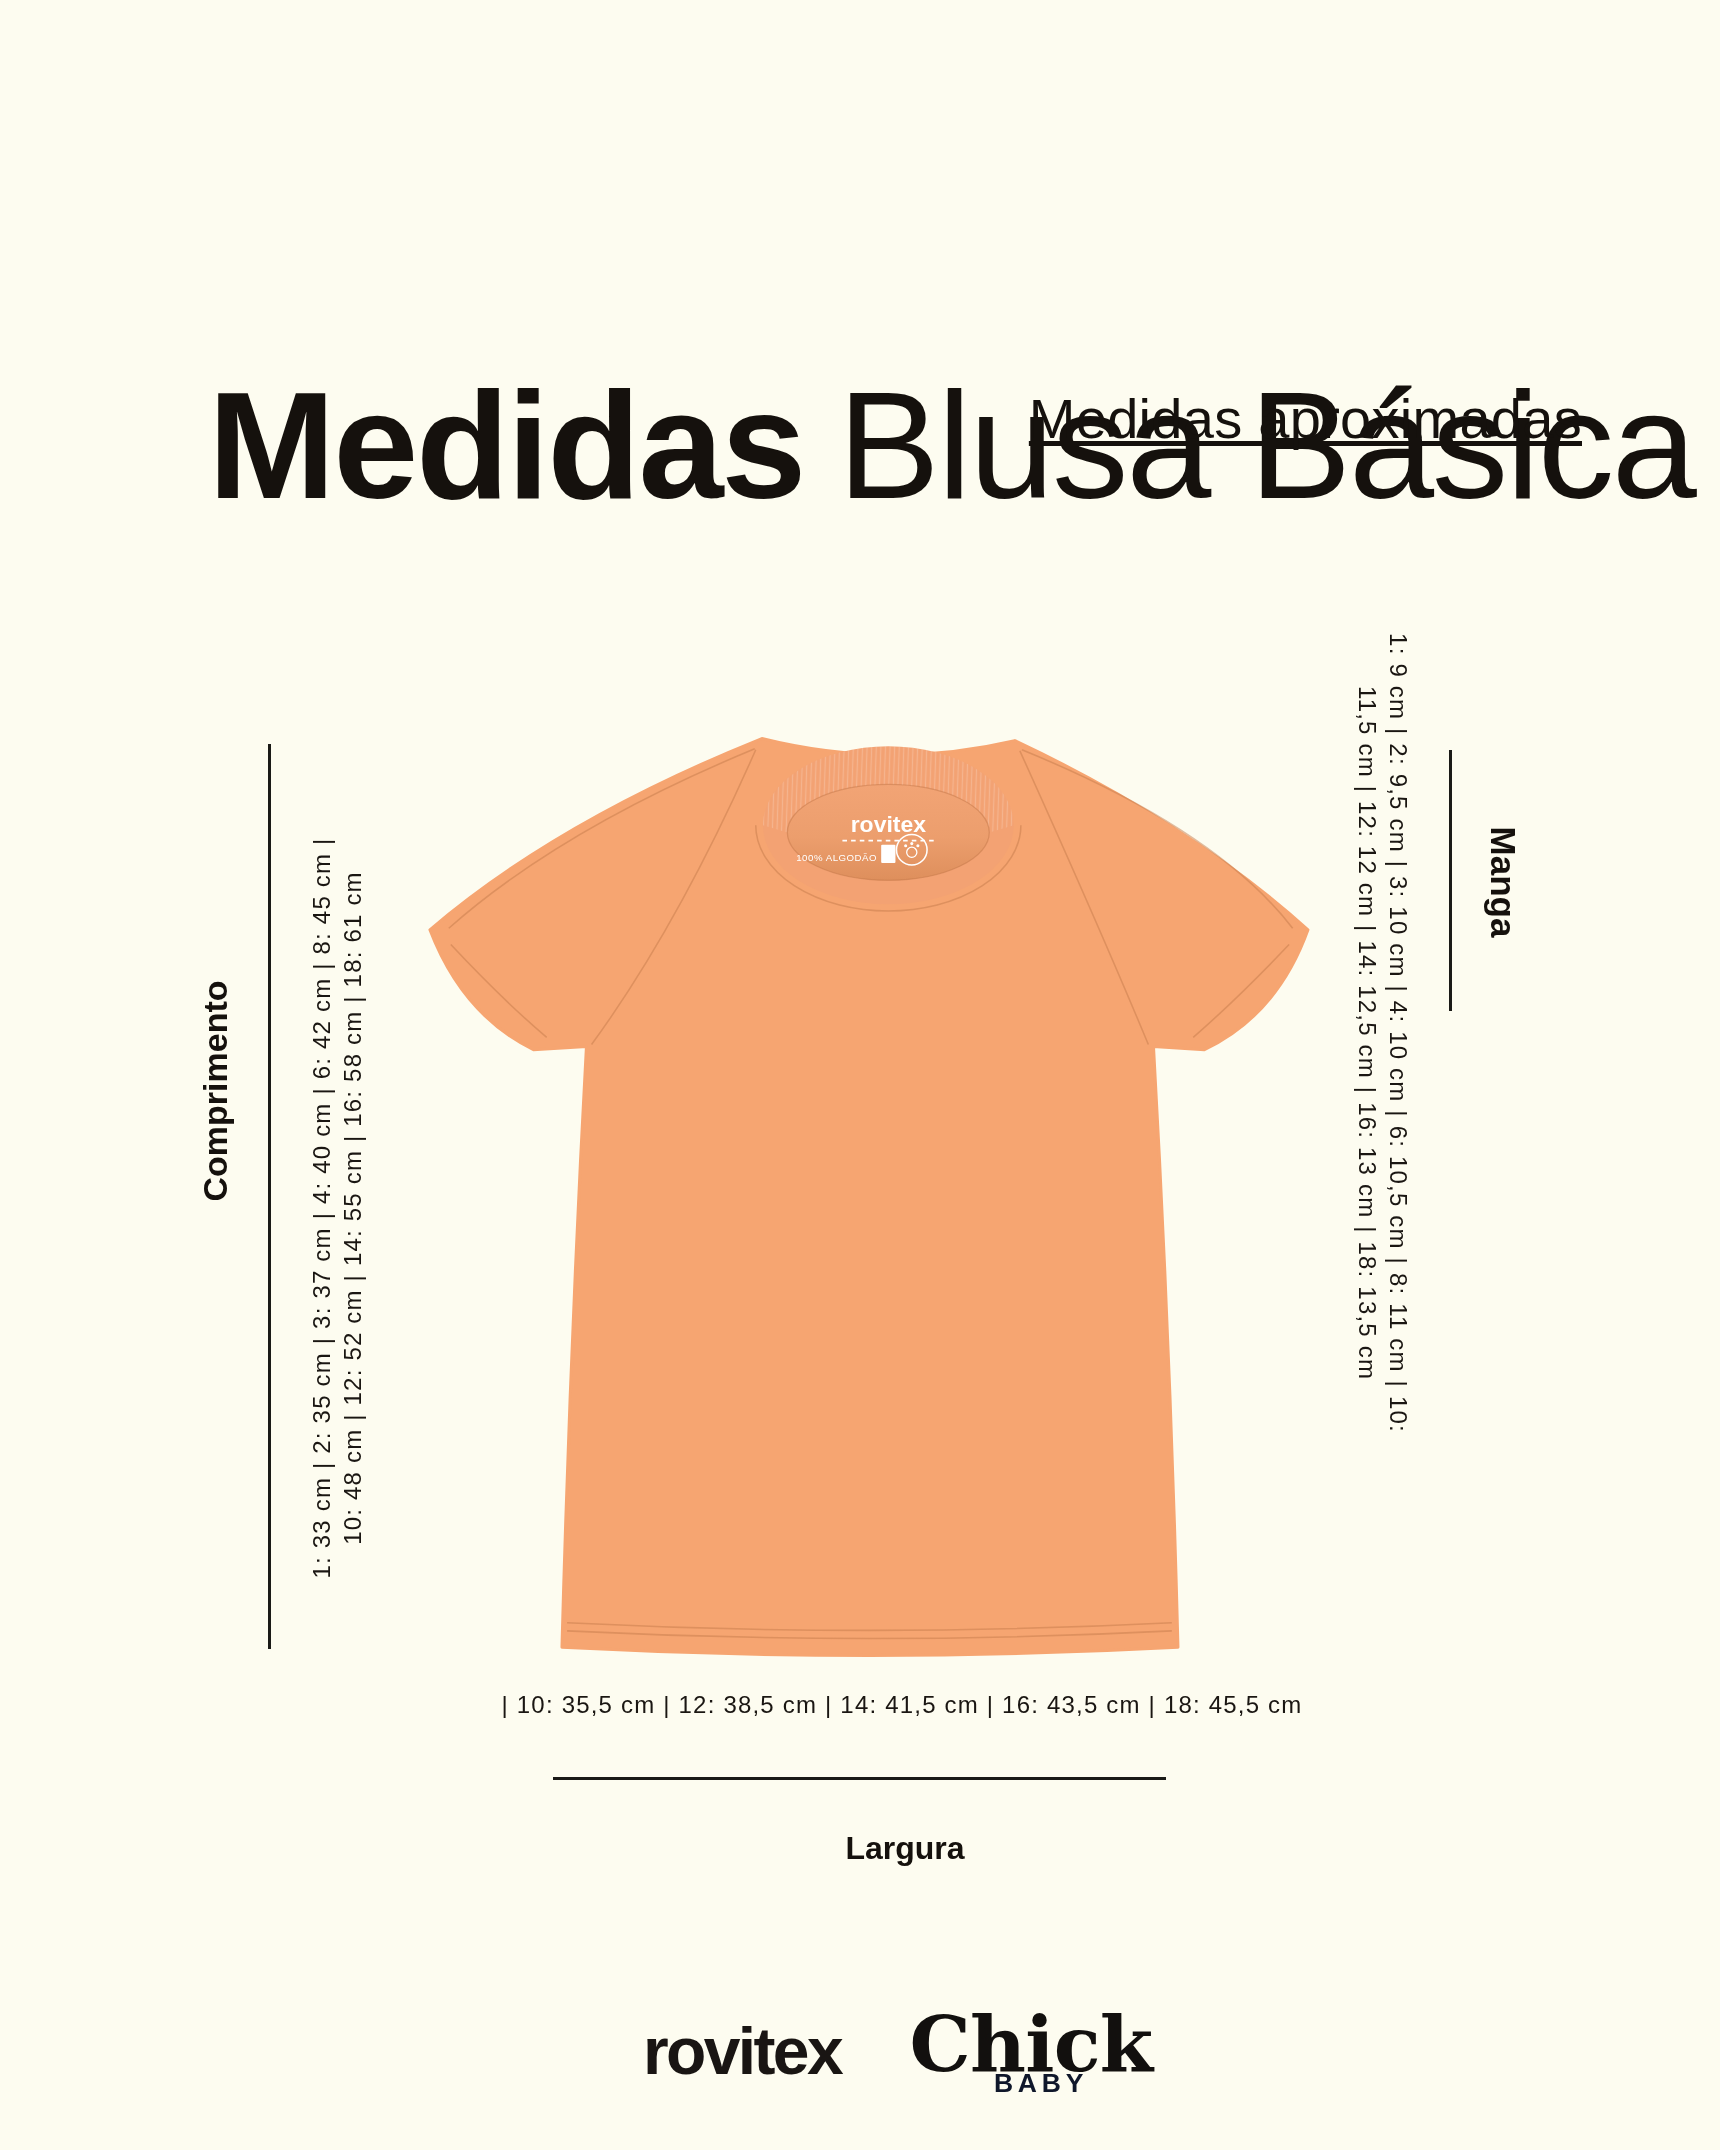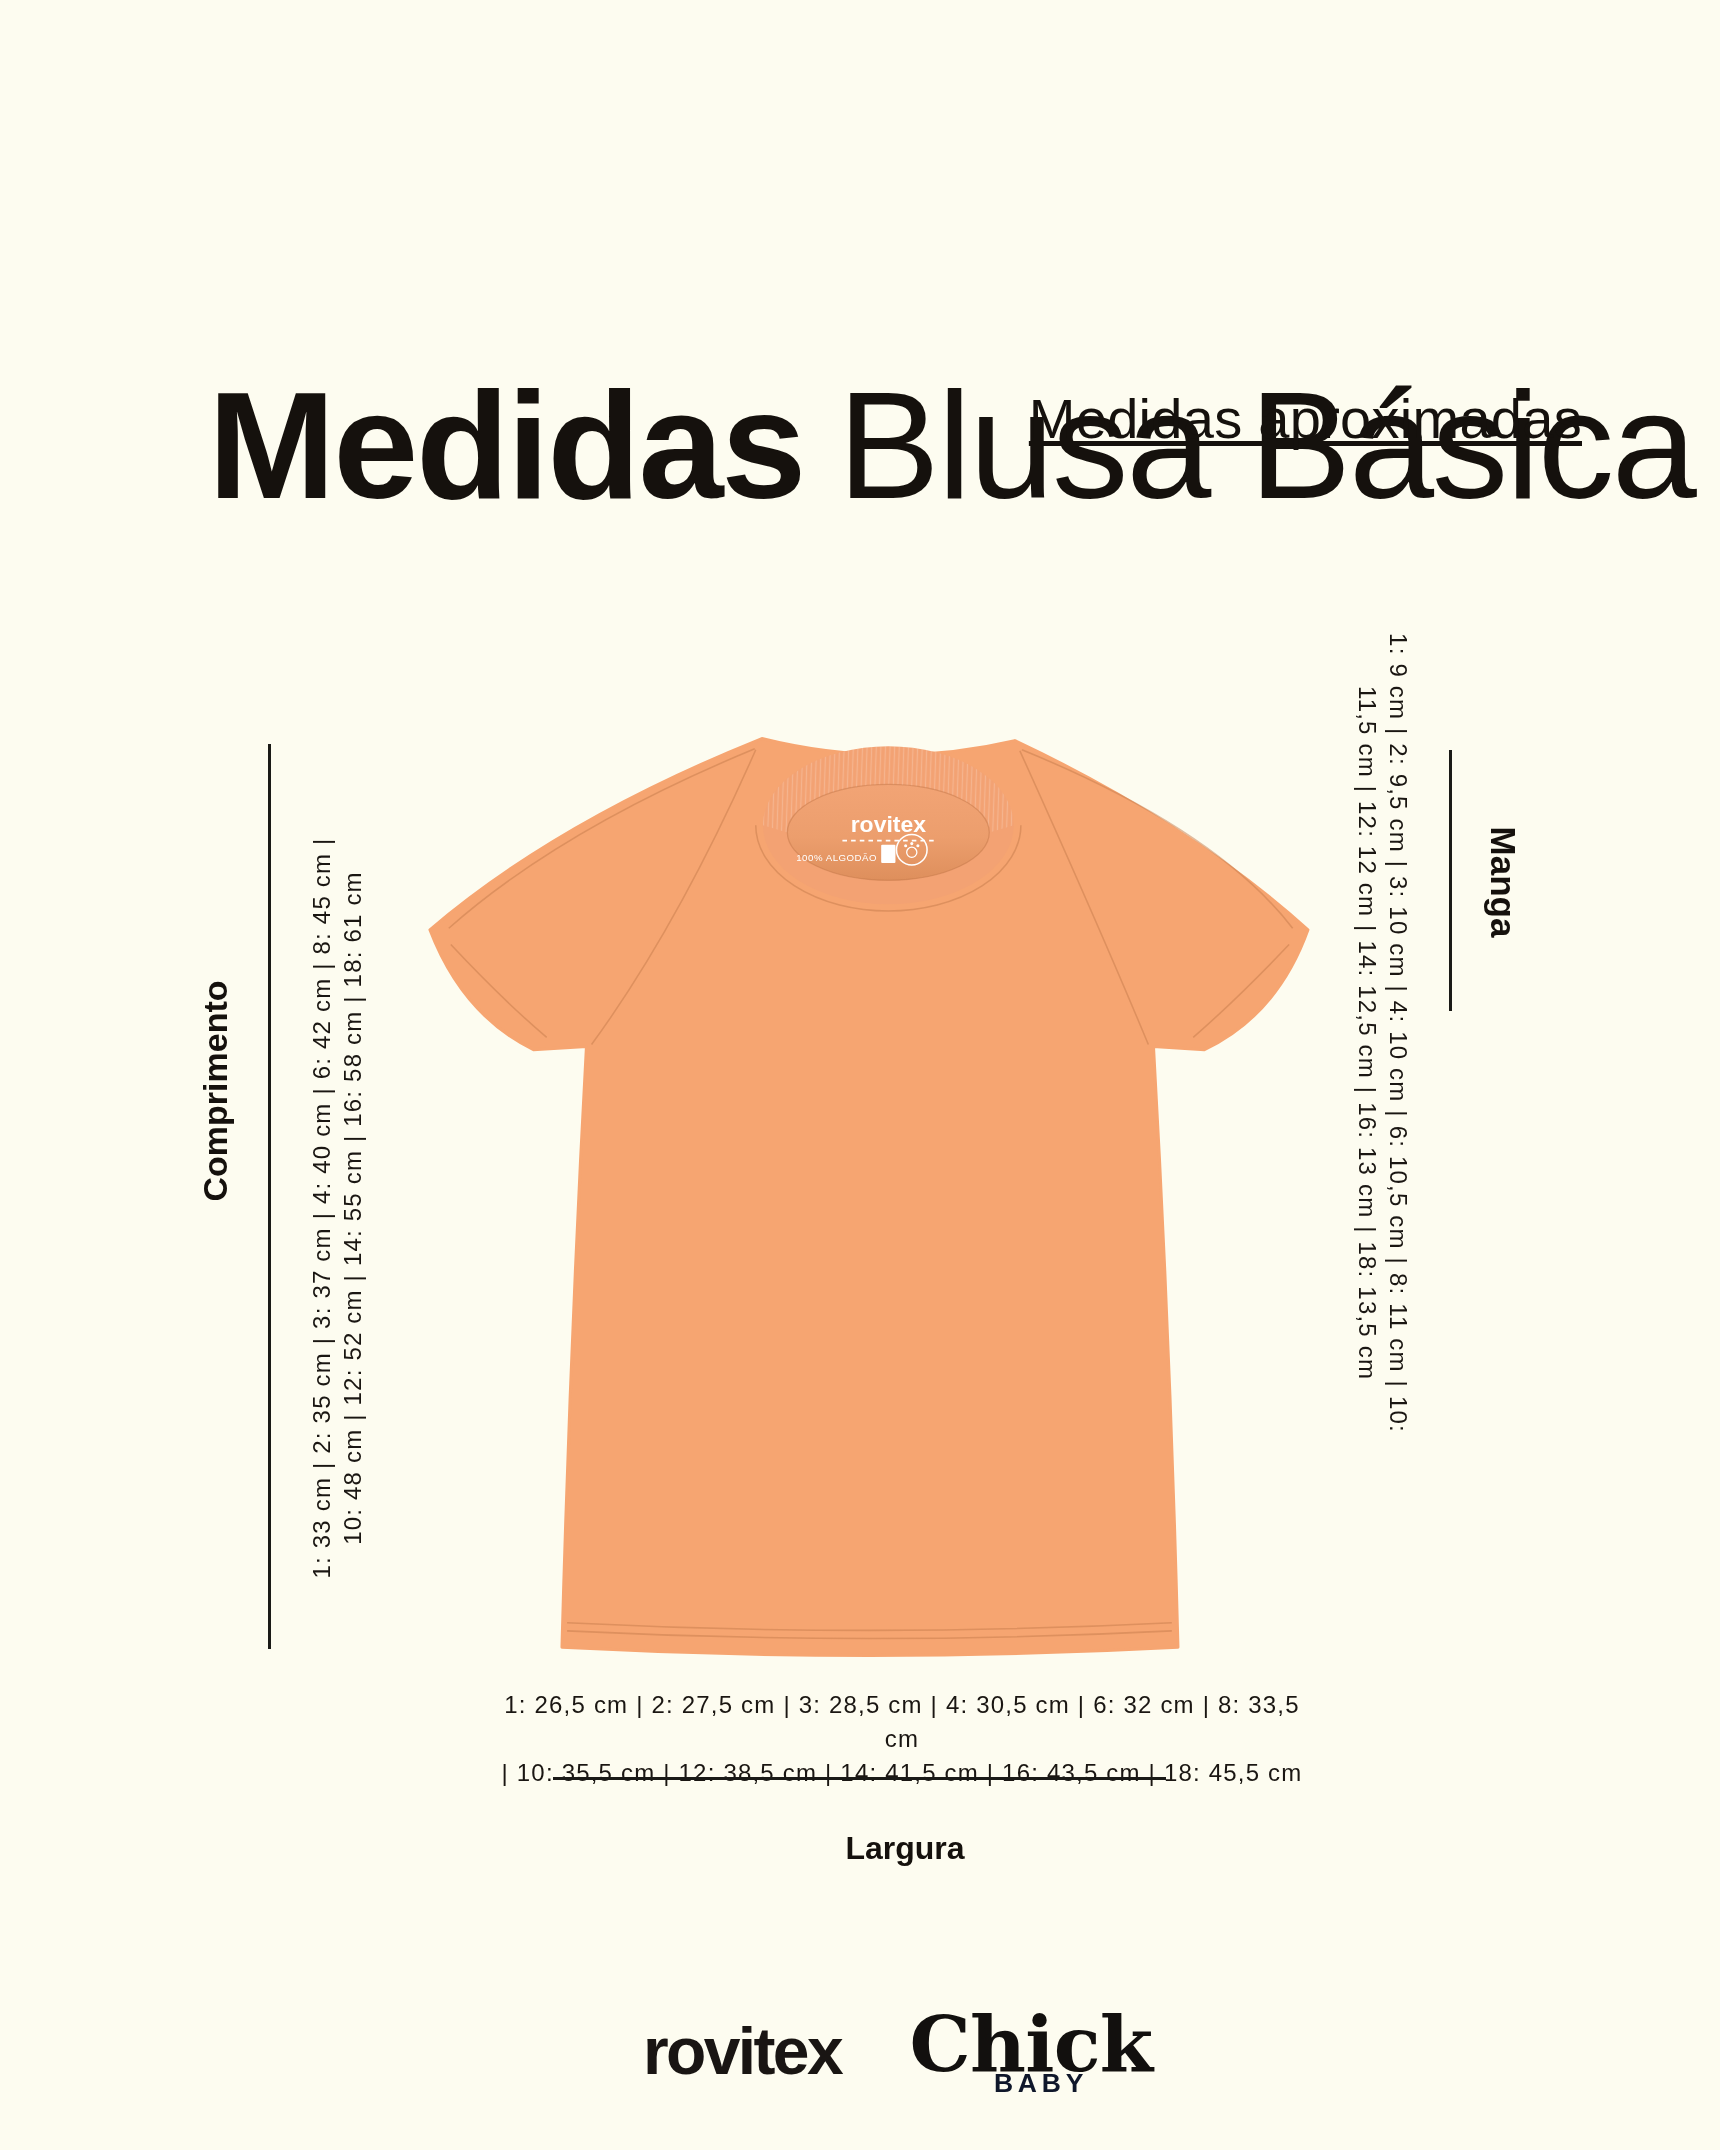--- a/index.html
+++ b/index.html
@@ -111,21 +111,20 @@
   </div>
 
   <div class="rot rot-cw meas val-manga">
     <div>1: 9 cm | 2: 9,5 cm | 3: 10 cm | 4: 10 cm | 6: 10,5 cm | 8: 11 cm | 10:</div>
     <div>11,5 cm | 12: 12 cm | 14: 12,5 cm | 16: 13 cm | 18: 13,5 cm</div>
   </div>
   <div class="rule rule-manga"></div>
   <div class="rot rot-cw axis-label lbl-manga">Manga</div>
 
   <div class="meas val-largura">
-    <div>1: 26,5 cm | 2: 27,5 cm | 3: 28,5 cm | 4: 30,5 cm | 6: 32 cm | 8: 33,5 cm</div>
     <div>| 10: 35,5 cm | 12: 38,5 cm | 14: 41,5 cm | 16: 43,5 cm | 18: 45,5 cm</div>
   </div>
   <div class="rule rule-largura"></div>
   <div class="lbl-largura">Largura</div>
 
   <div class="logo-rovitex">rovitex</div>
   <div class="logo-chick">Chick</div>
   <div class="logo-chick-sub">BABY</div>
 
 </div>

